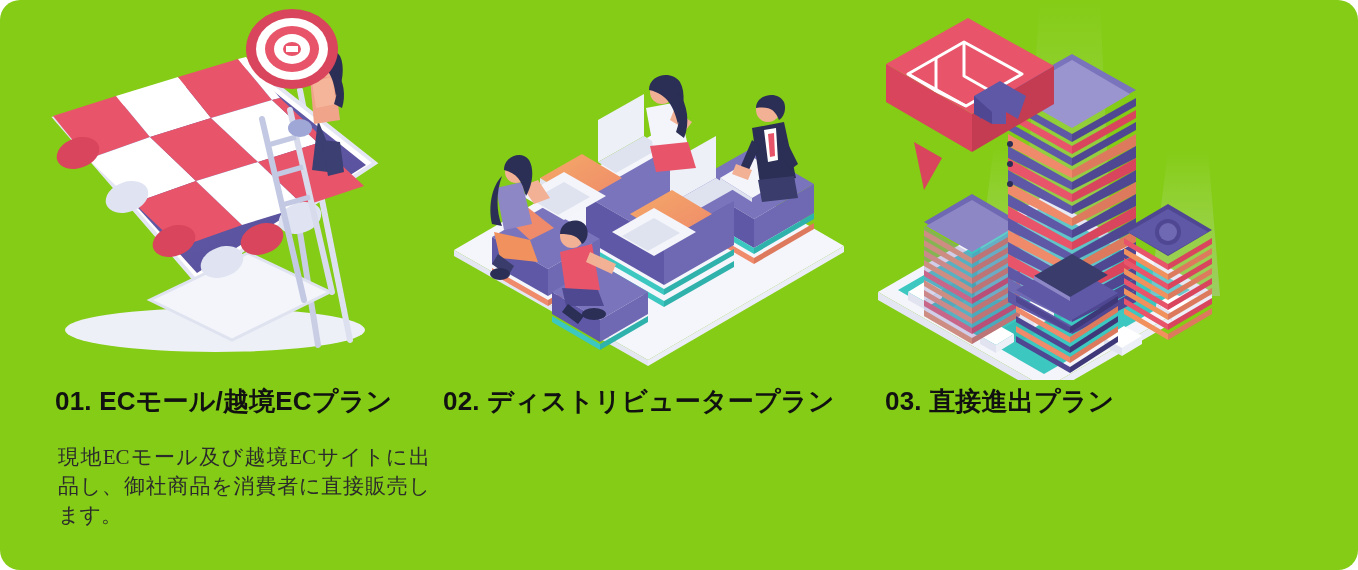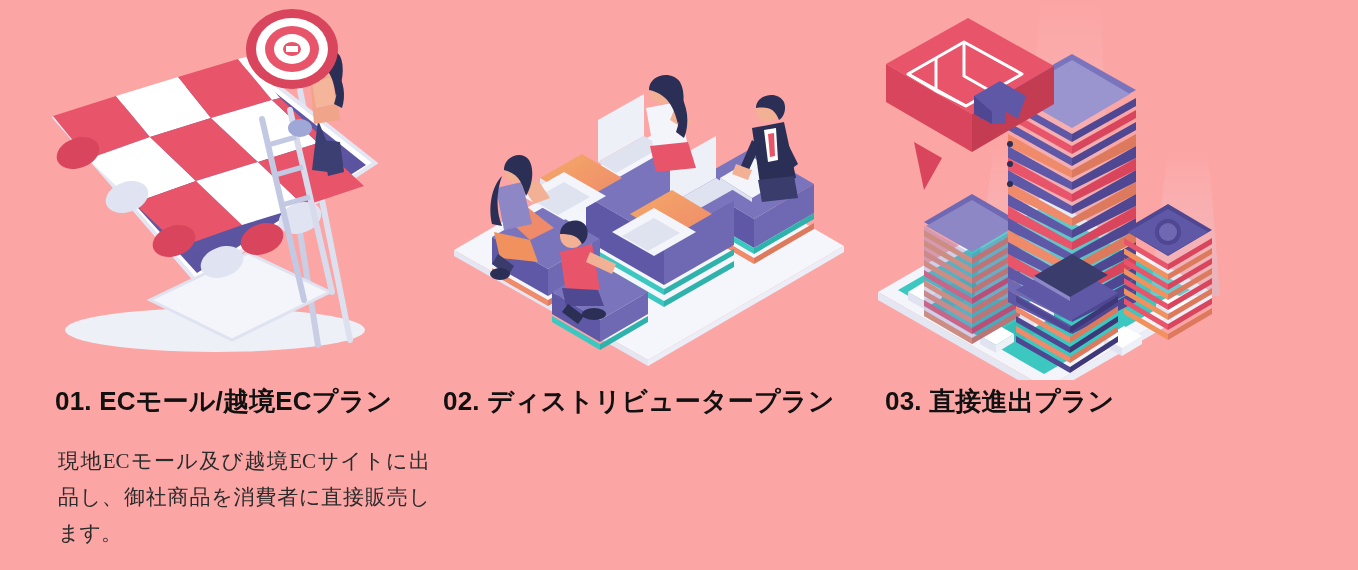--- a/index.html
+++ b/index.html
@@ -11,21 +11,22 @@
     width: 1358px;
     height: 570px;
     overflow: hidden;
     font-family: "Liberation Sans", sans-serif;
     -webkit-font-smoothing: antialiased;
   }
   .page {
     position: relative;
     width: 1358px;
     height: 570px;
-    background: #fca5a5;
+    background: #84cc16;
+    border-radius: 20px;
   }
 
   
   .columns {
     position: absolute;
     left: 0;
     top: 0;
     width: 1358px;
     height: 570px;
     display: flex;
@@ -58,21 +59,21 @@
     font-size: 26px;
     line-height: 30px;
     color: #111111;
     letter-spacing: 0.2px;
     white-space: nowrap;
   }
   .body-text {
     position: absolute;
     font-family: "Liberation Serif", serif;
     font-size: 21px;
-    line-height: 36px;
+    line-height: 29px;
     color: #2b2b2b;
     text-align: justify;
     text-justify: inter-character;
   }
 
   
   .c1 .heading { left: 55px; top: 386px; }
   .c1 .body-text { left: 58px; top: 443px; width: 372px; }
 
   

